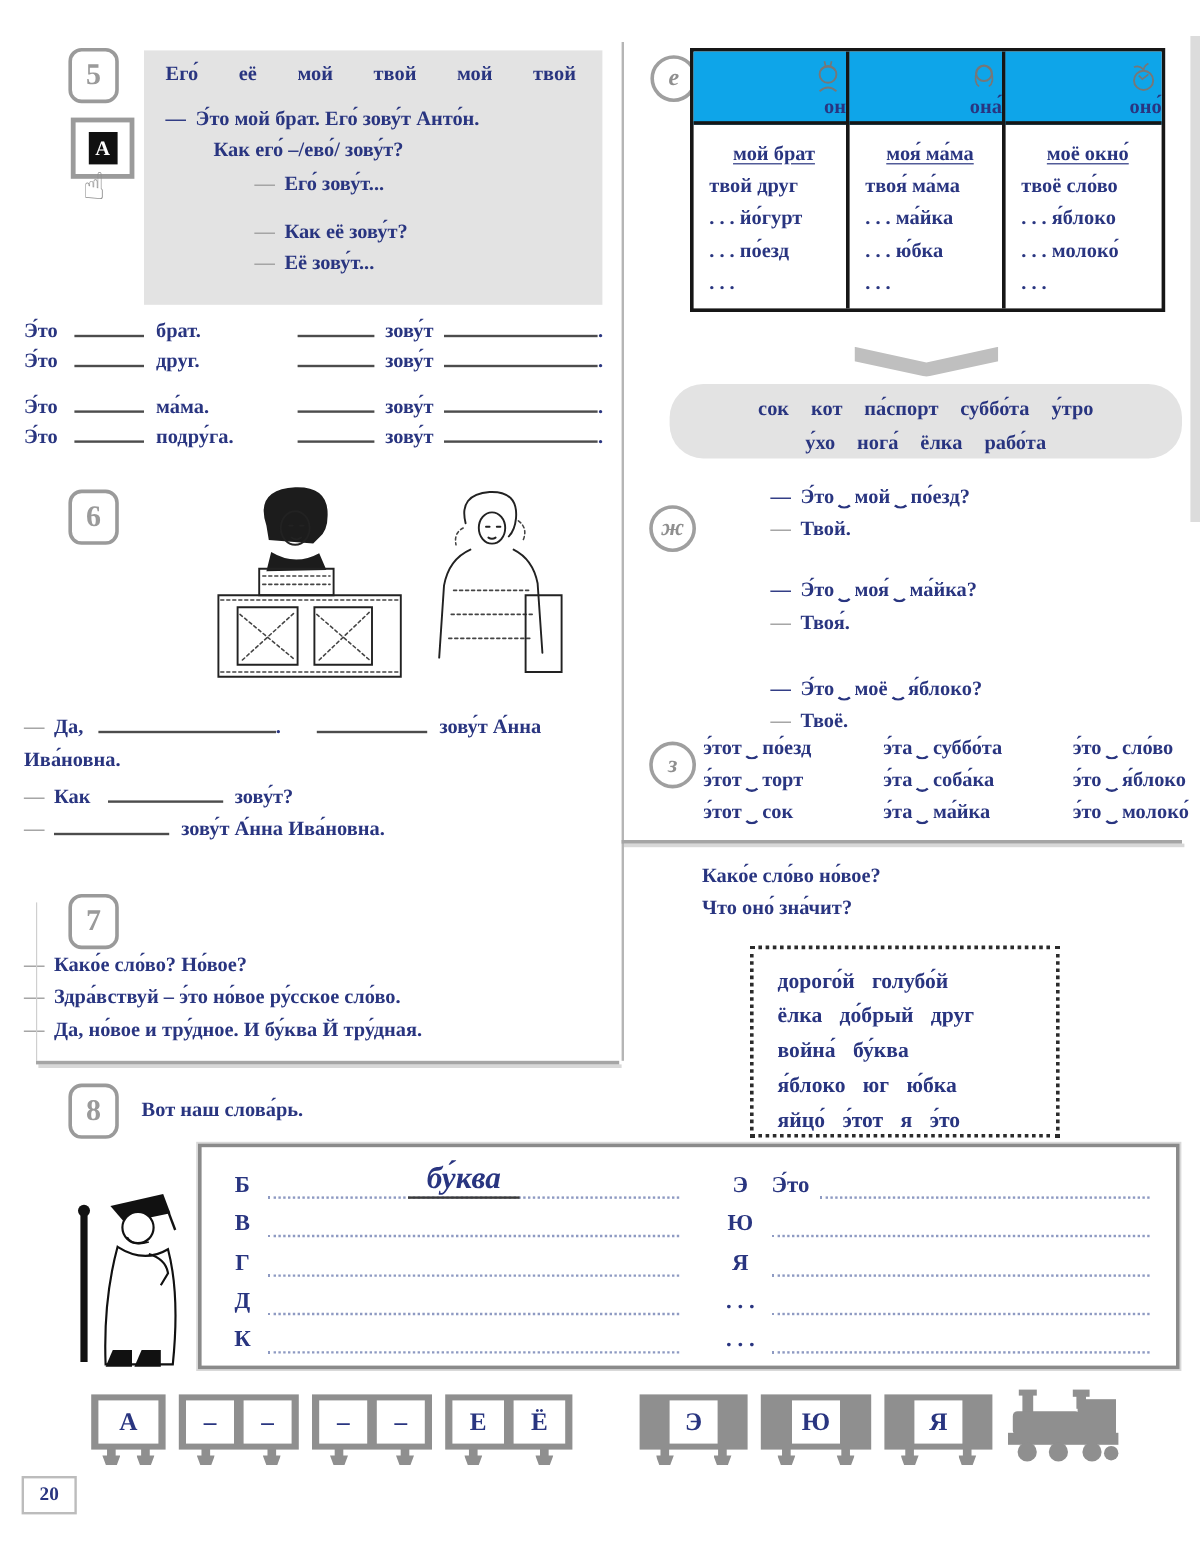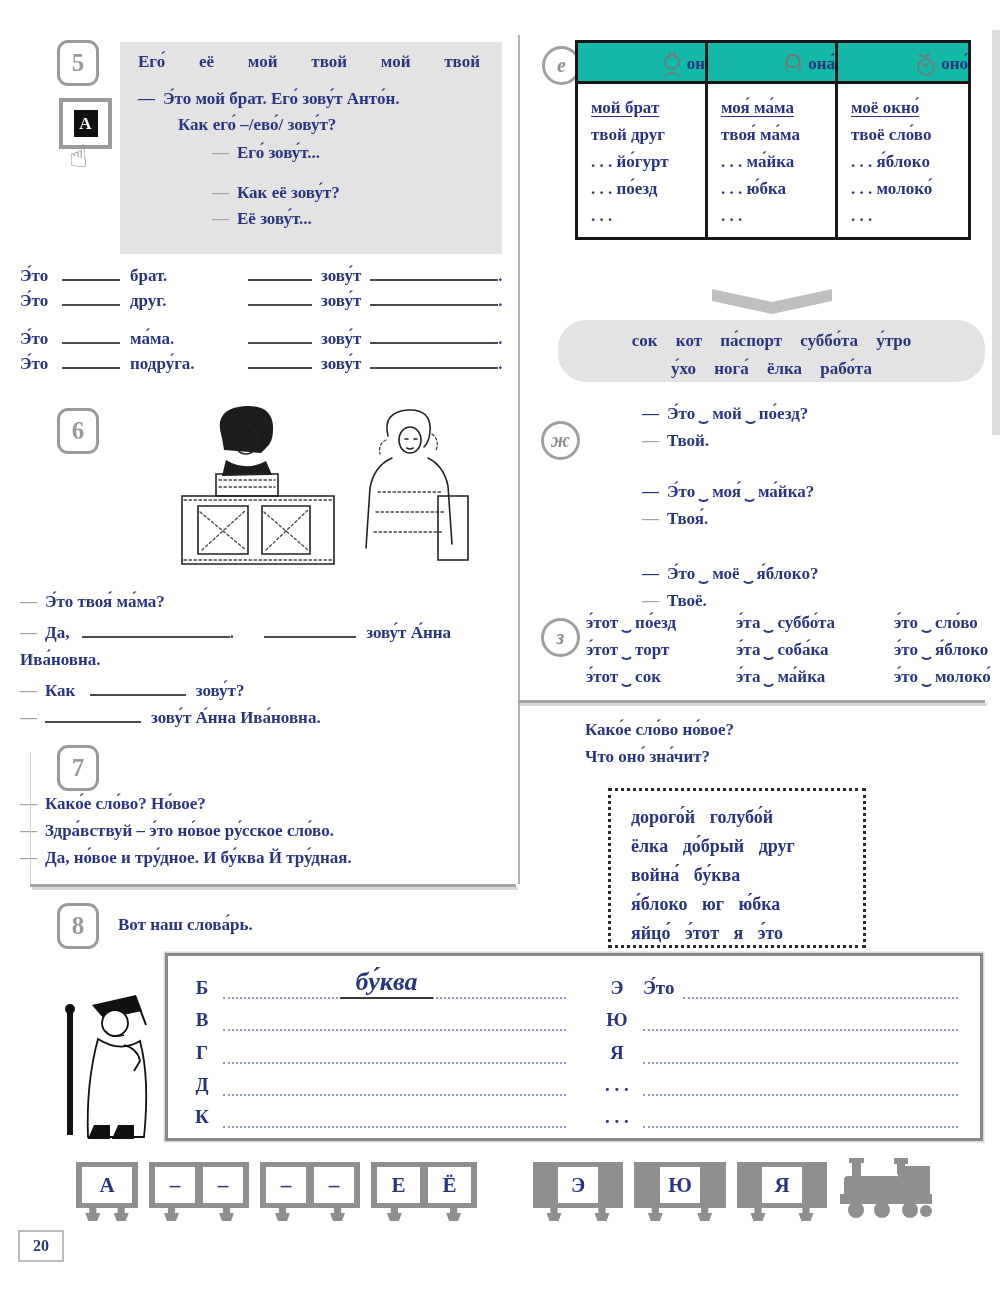--- a/index.html
+++ b/index.html
@@ -15,25 +15,25 @@
   
   .graybox{background:#e3e3e3;}
   .wordrow{display:flex;justify-content:space-between;padding:10px 22px 0 18px;font-weight:bold;font-size:17px;}
   .dline{font-weight:bold;font-size:17px;line-height:24px;}
   .dash{color:#a3a3a3;margin-right:8px;font-weight:bold;}
   .dash.dk{color:#293580;}
   .blank{display:inline-block;border-bottom:2.5px solid #4c4c4c;height:13px;vertical-align:baseline;}
   
   .tie{display:inline-block;width:11px;height:6px;margin:0 1px;border:2px solid currentColor;border-top:0;
        border-left-color:transparent;border-right-color:transparent;border-radius:0 0 11px 11px;vertical-align:-5px;}
-  .u{text-decoration:underline;text-underline-offset:3px;}
+  .u{text-decoration:underline;text-underline-offset:3px;text-align:center;}
   
   .wtable{display:grid;grid-template-columns:1fr 1fr 1fr;border:3px solid #161616;background:#fff;}
-  .wtable .hd{background:#14b8a6;border-bottom:3px solid #161616;border-right:3px solid #161616;
-              display:flex;flex-direction:row;align-items:center;justify-content:flex-end;padding:6px 0 2px;}
+  .wtable .hd{background:#0ea5e9;border-bottom:3px solid #161616;border-right:3px solid #161616;
+              display:flex;flex-direction:column;align-items:flex-end;justify-content:flex-end;padding:6px 0 2px;}
   .wtable .hd.last,.wtable .bd.last{border-right:0;}
   .wtable .hd .lab{font-weight:bold;font-size:17px;line-height:20px;}
   .wtable .bd{border-right:3px solid #161616;padding:10px 6px 8px 13px;font-weight:bold;font-size:17px;line-height:27px;}
   .chev{width:120px;height:25px;background:#bfbfbf;clip-path:polygon(0 0,50% 52%,100% 0,100% 48%,50% 100%,0 48%);}
   .pill{background:#e3e3e3;border-radius:28px;text-align:center;font-weight:bold;font-size:17px;line-height:28px;padding-top:7px;}
   .pill .ws{word-spacing:14px;}
   .dotbox{border:3.5px dotted #2b2b2b;padding:12px 20px;}
   .dotbox .ln{font-weight:bold;font-size:18px;line-height:29px;word-spacing:10px;}
   .hline{height:2.5px;background:#a5a5a5;box-shadow:2px 3px 0 #d8d8d8;}
   .vline{width:2px;background:#b5b5b5;}
@@ -163,23 +163,20 @@
     <path class="ink" d="M268 36q-6-24 20-26q24-1 22 22q-1 10-6 15"></path>
     <path class="inkd" d="M266 40q-8 4-6 14M312 34q8 6 4 16"></path>
     <ellipse cx="290" cy="40" rx="11" ry="13" fill="#fff" class="ink"></ellipse>
     <path class="ink" d="M285 39h3M294 39h3M287 48q3 2 6 0"></path>
     <path class="ink" d="M272 58q-18 8-22 30l-4 60M308 58q16 8 20 28l4 58"></path>
     <path class="inkd" d="M258 92h64M256 112h68M254 132h70"></path>
     <path class="ink" d="M318 96h30v64h-30z"></path>
   </svg>
 
   <div class="abs" style="left:20px;top:588px;width:494px;">
-    <div class="qline">
-      <span class="dash">—</span><span>Э́то твоя́ ма́ма?</span>
-    </div>
     <div class="qline" style="margin-top:4px;">
       <span class="dash">—</span><span>Да,</span>
       <span class="blank" style="width:148px;margin-left:8px;"></span><span>.</span>
       <span class="blank" style="width:92px;margin:0 10px 0 26px;"></span><span>зову́т А́нна</span>
     </div>
     <div class="qline">
       <span>Ива́новна.</span>
     </div>
     <div class="qline" style="margin-top:4px;">
       <span class="dash">—</span><span>Как</span>
@@ -312,21 +309,21 @@
     <span><span>э́то</span><span class="tie"></span><span>молоко́</span></span>
   </div>
 
   <div class="abs hline" style="left:518px;top:700px;width:467px;"></div>
 
   <div class="abs" style="left:585px;top:716px;">
     <div class="qline">Како́е сло́во но́вое?</div>
     <div class="qline">Что оно́ зна́чит?</div>
   </div>
 
-  <div class="abs dotbox" style="left:608px;top:788px;width:258px;height:160px;box-sizing:border-box;">
+  <div class="abs dotbox" style="left:625px;top:788px;width:258px;height:160px;box-sizing:border-box;">
     <div class="ln">дорого́й голубо́й</div>
     <div class="ln">ёлка до́брый друг</div>
     <div class="ln">война́ бу́ква</div>
     <div class="ln">я́блоко юг ю́бка</div>
     <div class="ln">яйцо́ э́тот я э́то</div>
   </div>
 
   <svg class="abs" style="left:52px;top:985px;" width="108" height="158" viewBox="0 0 108 158">
     <line x1="18" y1="26" x2="18" y2="150" stroke="#111" stroke-width="6"></line>
     <circle cx="18" cy="24" r="5" fill="#111"></circle>

